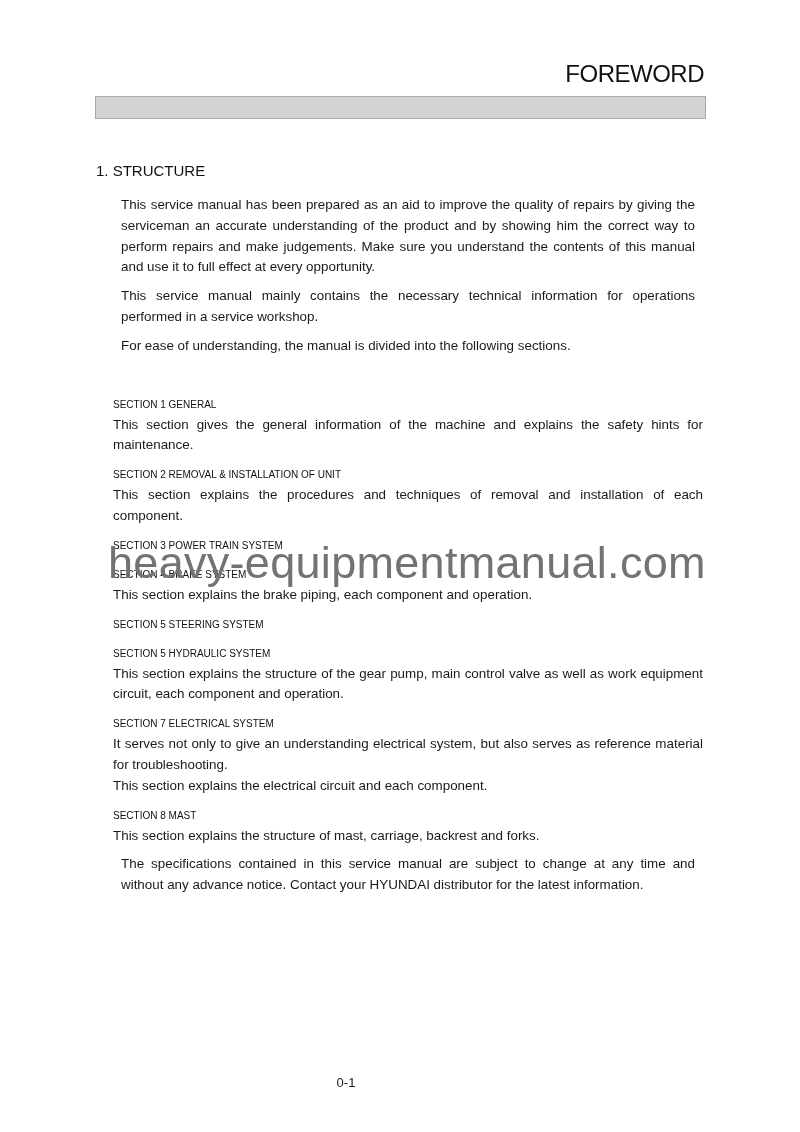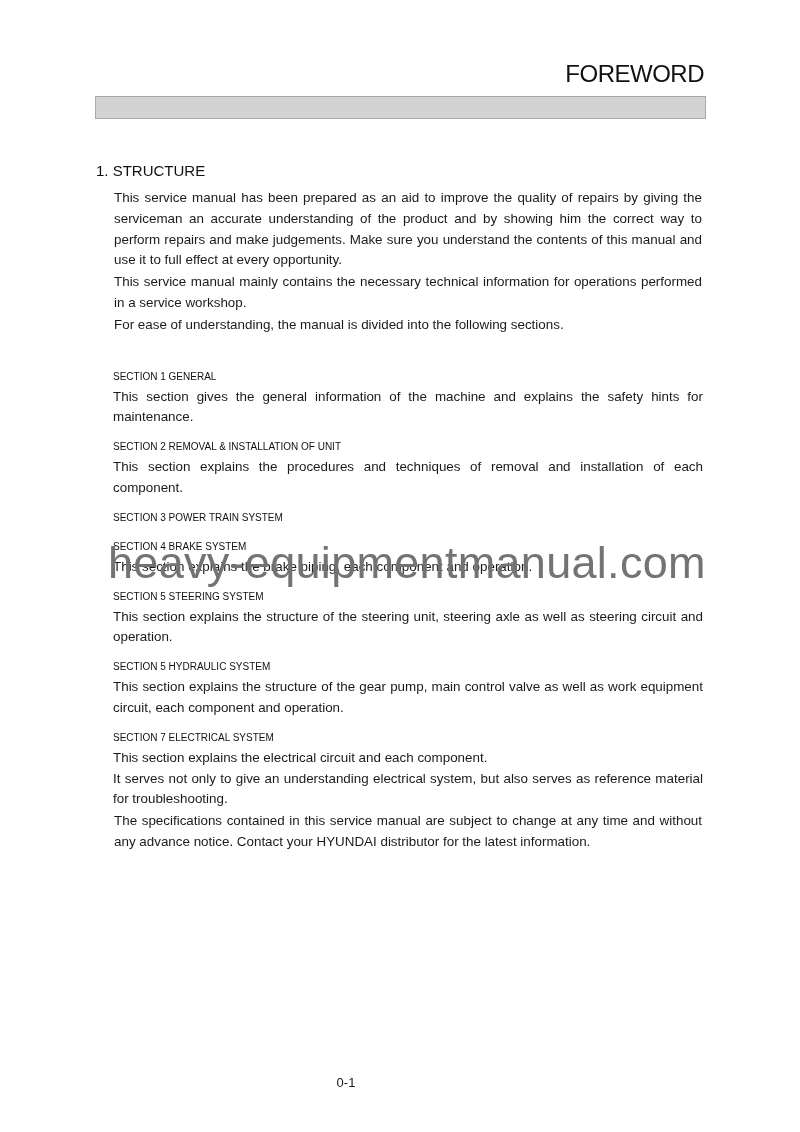--- a/index.html
+++ b/index.html
@@ -16,21 +16,21 @@
     background: #d3d3d3; border: 1px solid #a9a9a9;
   }
   .heading {
     position: absolute; left: 96px; top: 162px;
     font-size: 15px; color: #111;
   }
   .content {
     position: absolute; left: 113px; top: 187px; width: 590px;
     font-size: 13.4px; line-height: 20.8px; text-align: justify;
   }
-  .content p { margin: 1px; }
+  .content p { margin: 8px; }
   .gap { height: 21px; }
   .section { margin-top: 9px; }
   .section:first-of-type { margin-top: 0; }
   .section-title { font-size: 10px; line-height: 20px; color: #111; }
   .section-body p { margin: 0; }
   .footer-note { margin-top: 21px; }
   .page-number {
     position: absolute; left: 0; width: 692px; top: 1075px;
     text-align: center; font-size: 13px;
   }
@@ -70,36 +70,39 @@
     <div class="section-title">SECTION 3  POWER TRAIN SYSTEM</div>
   </div>
   <div class="section">
     <div class="section-title">SECTION 4  BRAKE SYSTEM</div>
     <div class="section-body">
         <p>This section explains the brake piping, each component and operation.</p>
       </div>
   </div>
   <div class="section">
     <div class="section-title">SECTION 5  STEERING SYSTEM</div>
-    <div class="section-body">
-        <p>This section explains the structure of the steering unit, steering axle as well as steering circuit and operation.</p>
-      </div>
   </div>
   <div class="section">
     <div class="section-title">SECTION 5  HYDRAULIC SYSTEM</div>
     <div class="section-body">
         <p>This section explains the structure of the gear pump, main control valve as well as work equipment circuit, each component and operation.</p>
       </div>
   </div>
   <div class="section">
     <div class="section-title">SECTION 7  ELECTRICAL SYSTEM</div>
     <div class="section-body">
+      <p>It serves not only to give an understanding electrical system, but also serves as reference material for troubleshooting.</p>
       <p>This section explains the electrical circuit and each component.</p>
-      <p>It serves not only to give an understanding electrical system, but also serves as reference material for troubleshooting.</p>
     </div>
+  </div>
+  <div class="section">
+    <div class="section-title">SECTION 8  MAST</div>
+    <div class="section-body">
+        <p>This section explains the structure of mast, carriage, backrest and forks.</p>
+      </div>
   </div>
 
   <p class="footer-note">The specifications contained in this service manual are subject to change at any time and without any advance notice.  Contact your HYUNDAI distributor for the latest information.</p>
 </div>
 
 <div class="watermark">heavy-equipmentmanual.com</div>
 
 <div class="page-number">0-1</div>
 
 </body></html>

